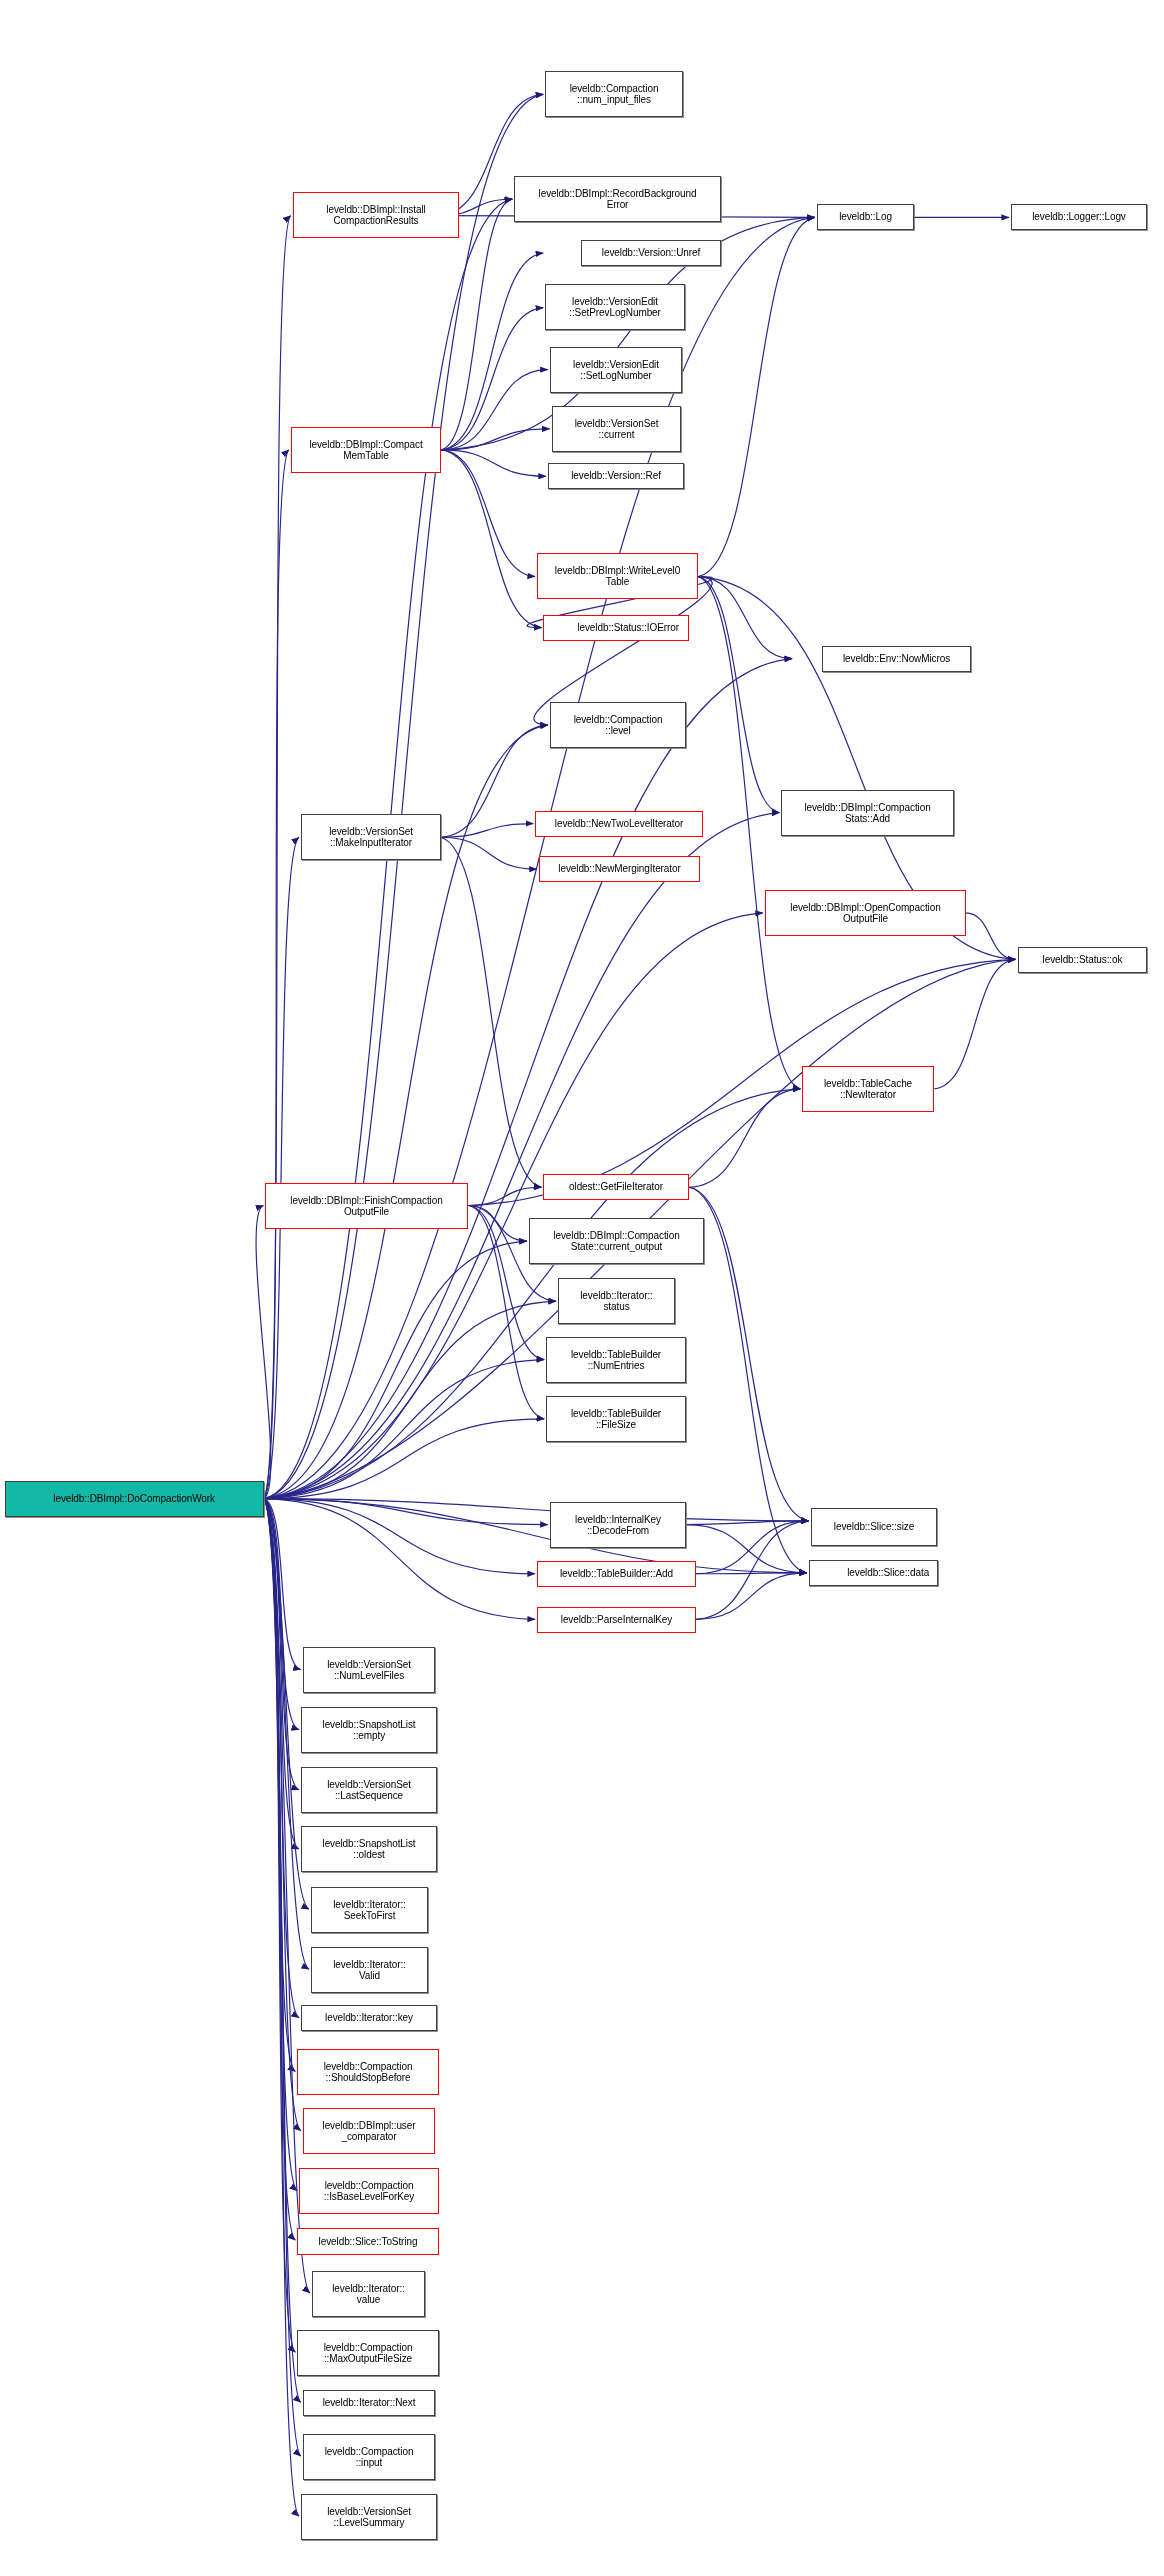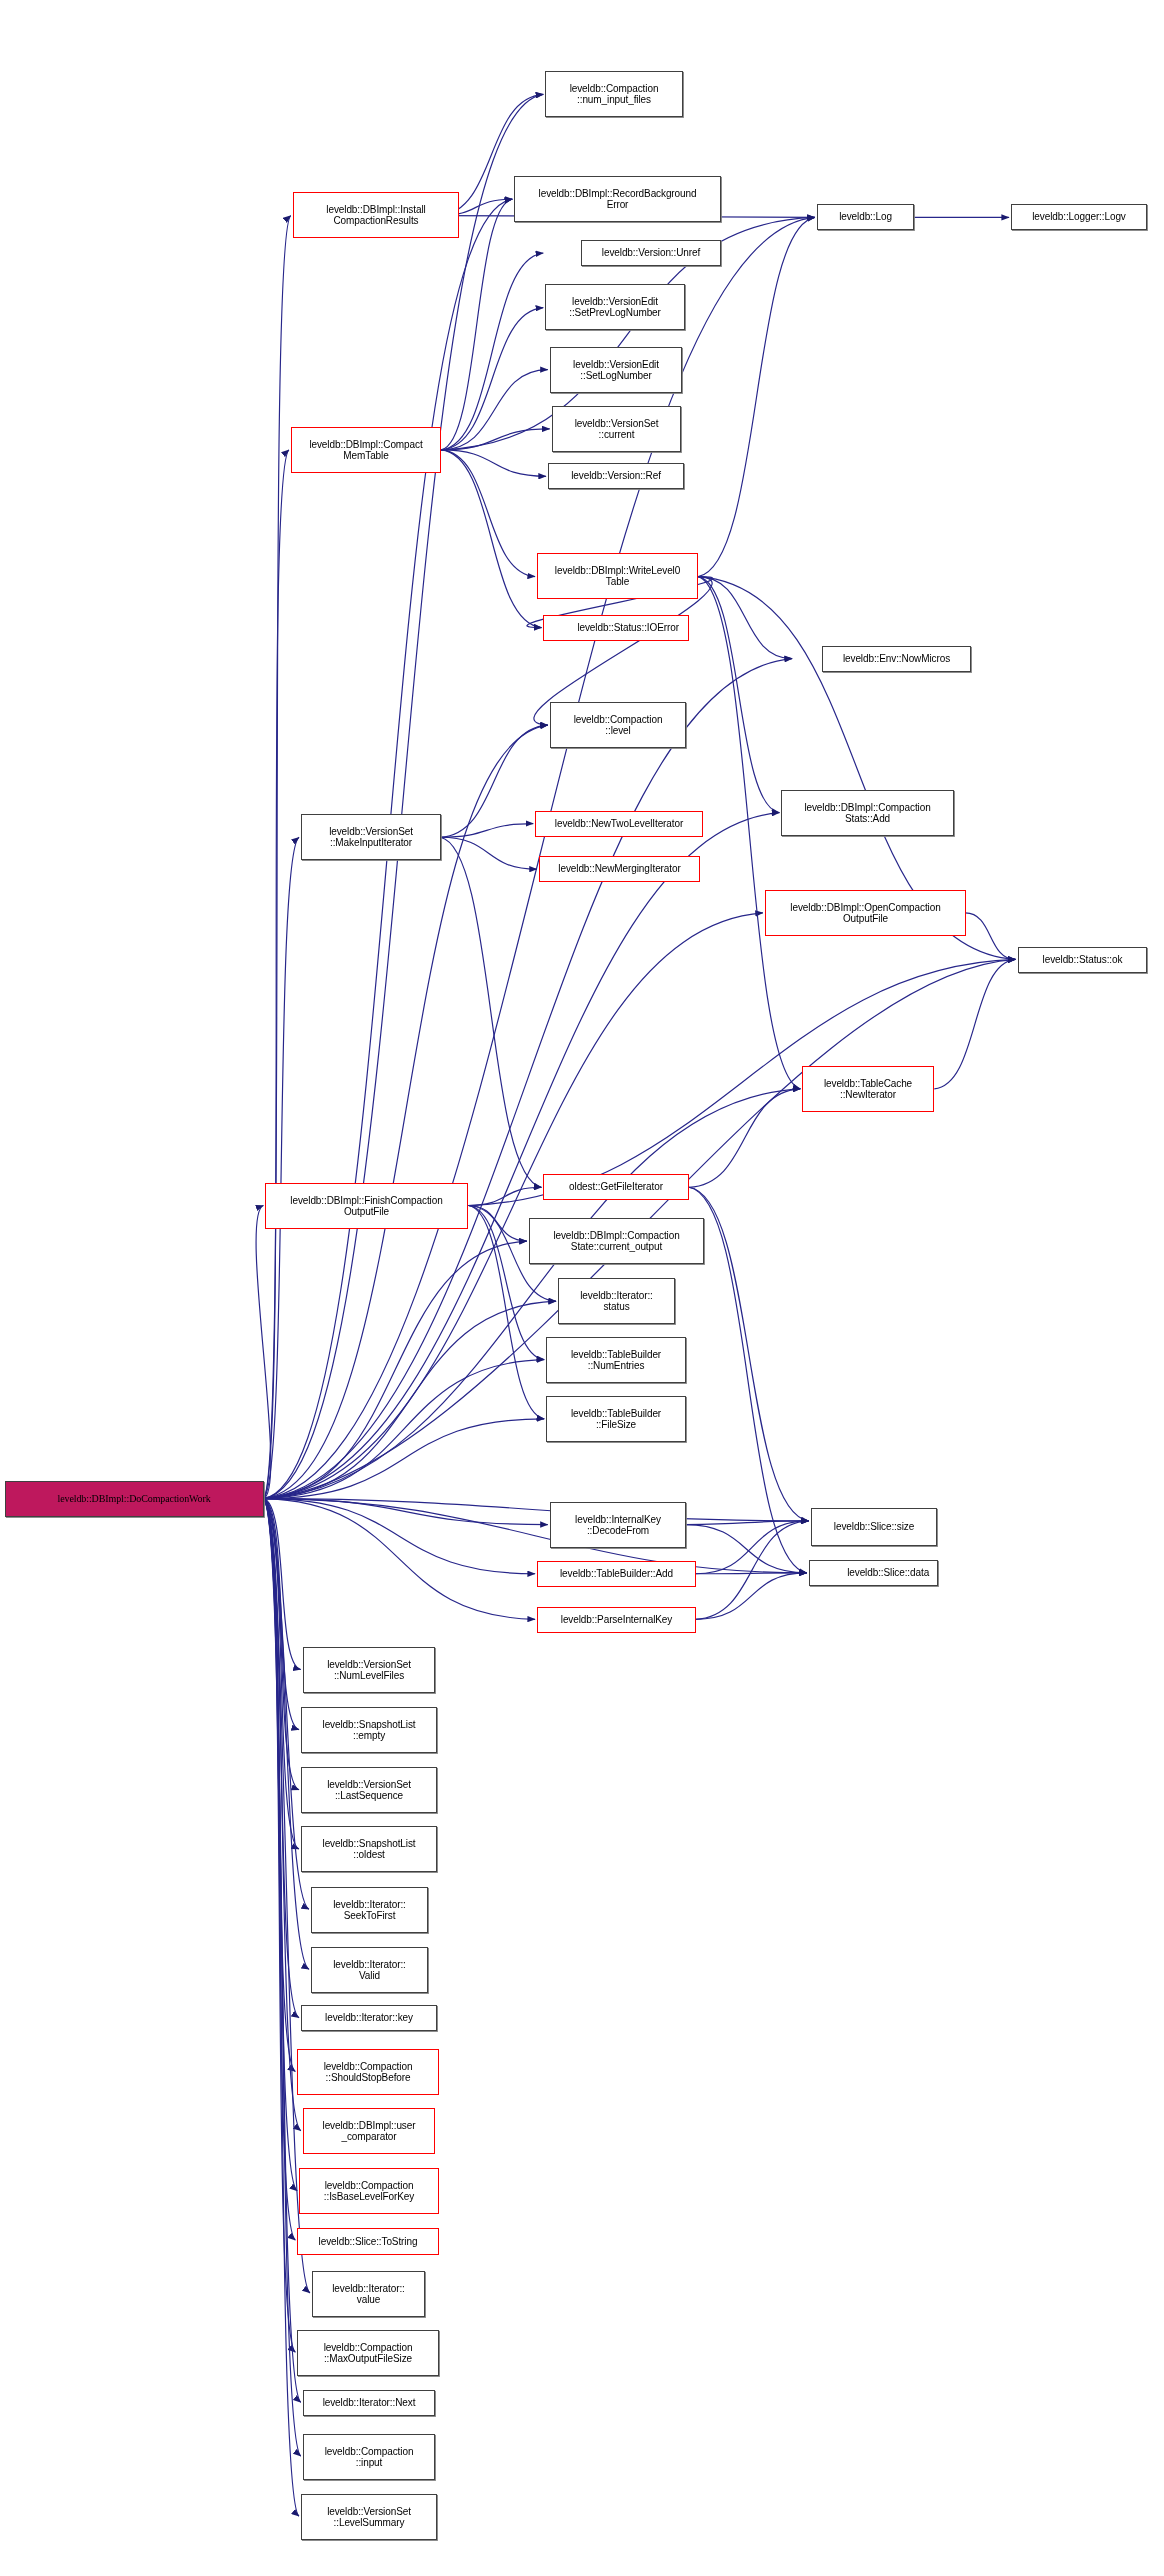--- a/index.html
+++ b/index.html
@@ -42,23 +42,22 @@
   }
   .node.plain {
     border: 0.9px solid #404040;
     box-shadow: 0.9px 0.9px 0 0 #808080;
   }
   .node.hot {
     border: 0.9px solid #ff0000;
   }
   .node.root {
     border: 0.9px solid #404040;
-    background: #be185d;
+    background: #14b8a6;
     box-shadow: 0.9px 0.9px 0 0 #808080;
-    font-family: Liberation Serif, serif;
   }
 </style>
 </head>
 <body>
 
 <div id="graph-root">
   <svg id="edge-layer" viewBox="0 0 1277 2825" xmlns="http://www.w3.org/2000/svg">
     <defs>
       <marker id="ah" markerWidth="9" markerHeight="7" refX="8.4" refY="3.5" orient="auto" markerUnits="userSpaceOnUse">
         <path d="M0,0 L9,3.5 L0,7 z" fill="#1a1a6e"></path>

